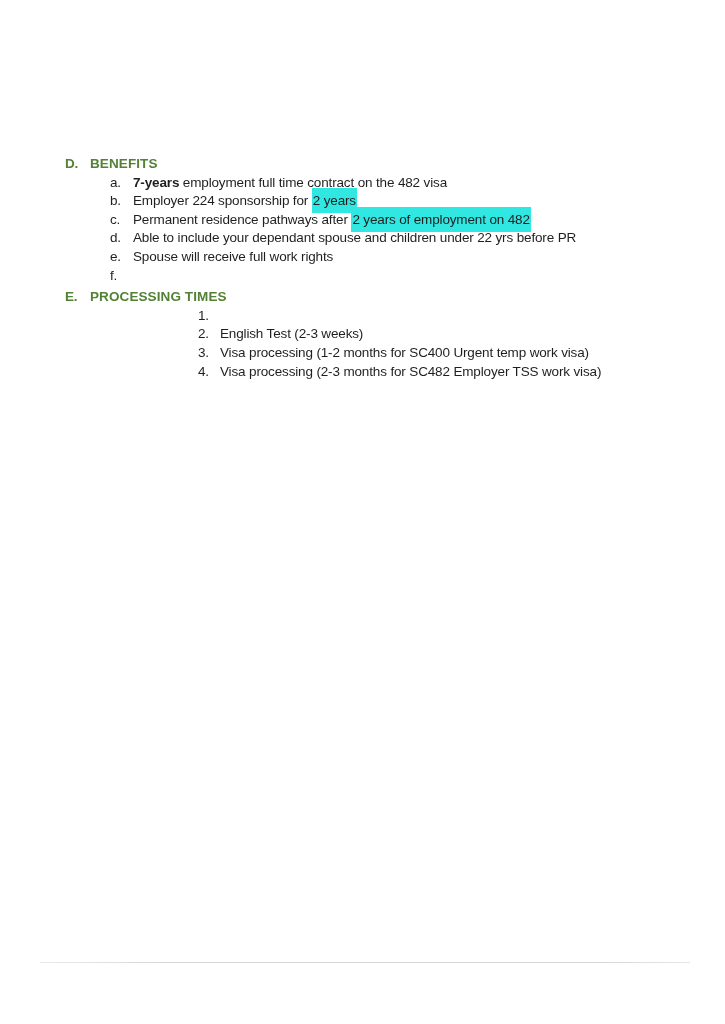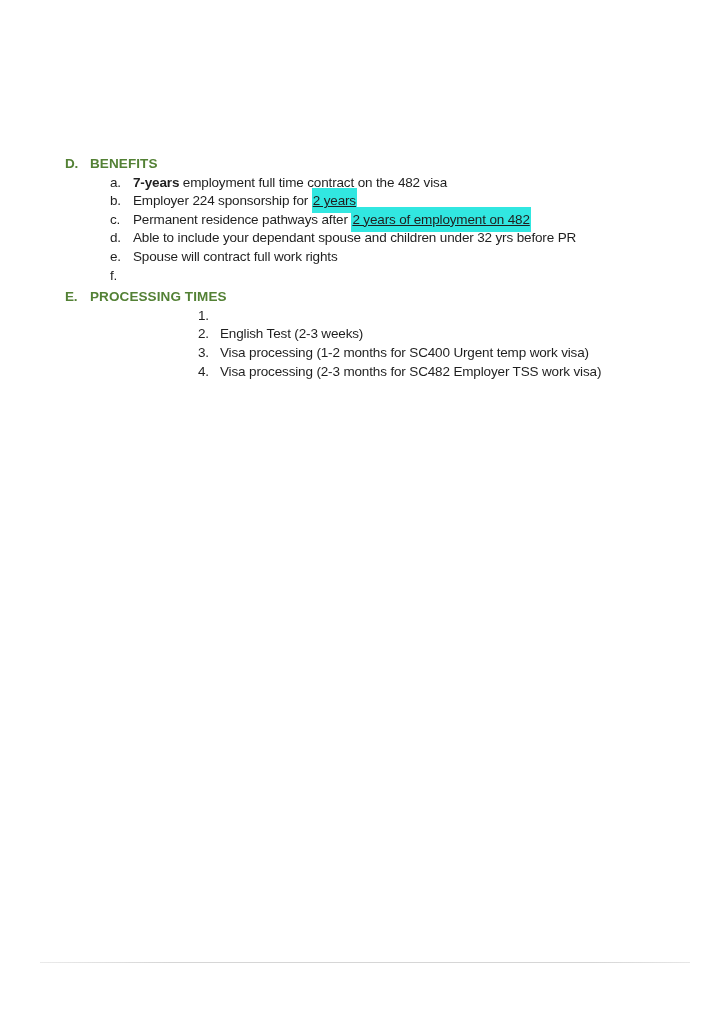--- a/index.html
+++ b/index.html
@@ -43,21 +43,20 @@
   }
   .benefits .li { padding-left: 45px; }
   .benefits .marker { width: 23px; flex: none; }
   .processing { margin-top: 3px; }
   .processing .li { padding-left: 133px; }
   .processing .marker { width: 22px; flex: none; }
   .itext b { font-weight: bold; }
   .hl {
     background: var(--cyan);
     padding: 5px 1px;
-    text-decoration: underline;
   }
   .itext span:empty, .itext b:empty, .hl:empty { display: none; padding: 0; }
   .divider {
     position: absolute;
     left: 40px;
     top: 962px;
     width: 650px;
     height: 1px;
     background: linear-gradient(to right, #eaeaea, #d6d6d6 20%, #d6d6d6 85%, #e6e6e6);
   }
@@ -81,25 +80,25 @@
         <div class="li">
           <span class="marker">b.</span>
           <span class="itext"><span>Employer 224 sponsorship for </span><span class="hl">2 years</span></span>
         </div>
         <div class="li">
           <span class="marker">c.</span>
           <span class="itext"><span>Permanent residence pathways after </span><span class="hl">2 years of employment on 482</span></span>
         </div>
         <div class="li">
           <span class="marker">d.</span>
-          <span class="itext"><span>Able to include your dependant spouse and children under 32 yrs before PR</span></span>
+          <span class="itext"><span>Able to include your dependant spouse and children under 22 yrs before PR</span></span>
         </div>
         <div class="li">
           <span class="marker">e.</span>
-          <span class="itext"><span>Spouse will contract full work rights</span></span>
+          <span class="itext"><span>Spouse will receive full work rights</span></span>
         </div>
         <div class="li">
           <span class="marker">f.</span>
         </div>
       </div>
     </div>
 
     <div class="section processing">
       <div class="section-heading">
         <span class="label">E.</span>

